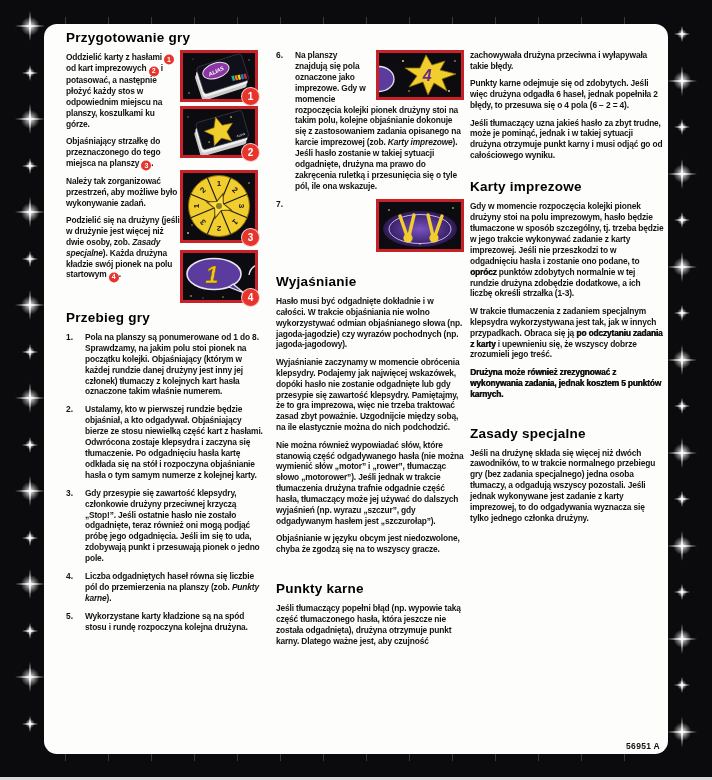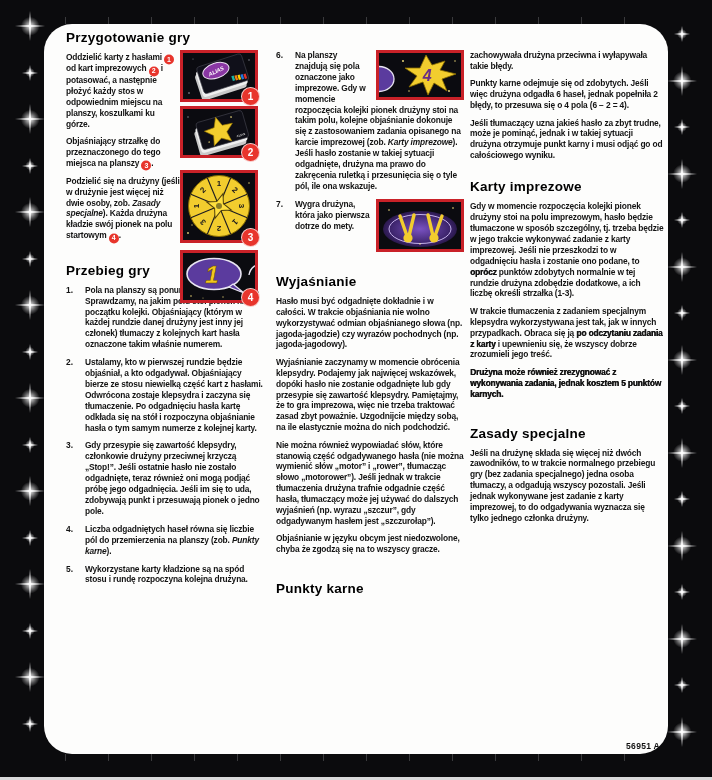--- a/index.html
+++ b/index.html
@@ -1,19 +1,19 @@
 <!DOCTYPE html>
 <html><head>
 <meta charset="utf-8">
 <style>
   html,body{margin:0;padding:0;background:#0b0b0d;}
   .canvas{position:relative;width:712px;height:780px;background:#0b0b0d;overflow:hidden;
           font-family:"Liberation Sans",sans-serif;}
   .bottom-strip{position:absolute;left:0;bottom:0;width:712px;height:3px;background:#d9d9d9;}
-  .panel{position:absolute;left:44px;top:24px;width:624px;height:730px;background:#fdfdfc;border-radius:28px;}
+  .panel{position:absolute;left:44px;top:24px;width:624px;height:730px;background:#fdfdfc;border-radius:13px;}
   .col{position:absolute;}
   .col1{left:22px;top:6px;width:200px;}
   .col2{left:232px;top:26px;width:188px;}
   .col3{left:426px;top:26px;width:194px;}
   h2{font-size:13.5px;font-weight:bold;letter-spacing:.25px;color:#000;margin:0 0 7px 0;}
   h2.mt{margin-top:26px;}
   h2.mt-sm{margin-top:18px;}
   p,.libody{font-size:8.4px;line-height:10.9px;font-weight:700;letter-spacing:-.15px;color:#131313;margin:0 0 6.5px 0;}
   p.narrow{width:114px;}
   .i{font-style:italic;}
@@ -46,20 +46,21 @@
 <body>
 
 <div class="canvas">
 
   <div class="panel">
 
     <div class="col col1">
       <h2>Przygotowanie gry</h2>
       <p class="narrow"><span>Oddzielić karty z hasłami </span><span class="txtbadge">1</span><span> od kart imprezowych </span><span class="txtbadge">2</span><span> i potasować, a następnie płożyć każdy stos w odpowiednim miejscu na planszy, koszulkami ku górze.</span></p>
       <p class="narrow"><span>Objaśniający strzałkę do przeznaczonego do tego miejsca na planszy </span><span class="txtbadge">3</span><span>.</span></p>
+      <p class="narrow"><span>Należy tak zorganizować przestrzeń, aby możliwe było wykonywanie zadań.</span></p>
       <p class="narrow"><span>Podzielić się na drużyny (jeśli w drużynie jest więcej niż dwie osoby, zob. </span><span class="i">Zasady specjalne</span><span>). Każda drużyna kładzie swój pionek na polu startowym </span><span class="txtbadge">4</span><span>.</span></p>
 
       <figure class="fig" style="left:114px;top:20px;width:78px;height:52px;">
         <svg viewBox="0 0 72 46" width="72" height="46">
           <rect width="72" height="46" fill="#0b0b10"></rect>
           <circle cx="6" cy="40" r="0.8" fill="#cfd0e0" opacity=".8"></circle>
             <circle cx="66" cy="7" r="0.7" fill="#cfd0e0" opacity=".7"></circle>
             <circle cx="62" cy="42" r="0.6" fill="#cfd0e0" opacity=".6"></circle>
             <circle cx="10" cy="6" r="0.6" fill="#cfd0e0" opacity=".6"></circle>
           <g transform="rotate(-18 36 24)">
@@ -139,21 +140,21 @@
             <circle cx="20" cy="45" r="0.6" fill="#ffe980" opacity=".7"></circle>
             <circle cx="40" cy="44" r="0.7" fill="#ffe980" opacity=".8"></circle>
           <path d="M80 12 A11 13 0 0 0 66 22" fill="none" stroke="#e8e4f2" stroke-width="1.4"></path>
           <ellipse cx="31" cy="21" rx="27" ry="15.5" fill="#5b3b9e" stroke="#e8e4f2" stroke-width="1.6"></ellipse>
           <path d="M50 31 L61 40 L46 34 Z" fill="#5b3b9e" stroke="#e8e4f2" stroke-width="1.2"></path>
           <text x="29" y="30" font-size="24" font-weight="bold" font-style="italic" fill="#f2c71d" stroke="#6b5200" stroke-width="0.5" text-anchor="middle" font-family="Liberation Sans, sans-serif">1</text>
         </svg>
         <span class="imgbadge">4</span>
       </figure>
 
-      <h2 style="margin-top:21px;">Przebieg gry</h2>
+      <h2 style="margin-top:29px;">Przebieg gry</h2>
       <div class="li">
         <span class="num">1.</span>
         <div class="libody"><span>Pola na planszy są ponumerowane od 1 do 8. Sprawdzamy, na jakim polu stoi pionek na początku kolejki. Objaśniający (którym w każdej rundzie danej drużyny jest inny jej członek) tłumaczy z kolejnych kart hasła oznaczone takim właśnie numerem.</span></div>
       </div>
       <div class="li">
         <span class="num">2.</span>
         <div class="libody"><span>Ustalamy, kto w pierwszej rundzie będzie objaśniał, a kto odgadywał. Objaśniający bierze ze stosu niewielką część kart z hasłami. Odwrócona zostaje klepsydra i zaczyna się tłumaczenie. Po odgadnięciu hasła kartę odkłada się na stół i rozpoczyna objaśnianie hasła o tym samym numerze z kolejnej karty.</span></div>
       </div>
       <div class="li">
         <span class="num">3.</span>
@@ -209,31 +210,31 @@
               <g stroke="#f2cd2e" stroke-width="3.4" stroke-linecap="round" fill="none">
                 <path d="M28 34 L21 14"></path>
                   <path d="M30 34 L35 13"></path>
                 <path d="M54 34 L49 13"></path>
                   <path d="M56 34 L63 14"></path>
               </g>
               <circle cx="29" cy="36" r="4.6" fill="#f2cd2e"></circle>
                 <circle cx="55" cy="36" r="4.6" fill="#f2cd2e"></circle>
             </svg>
           </figure>
-          <span><span>Wygra drużyna, która jako pierwsza dotrze do mety.</span></span>
         </div>
       </div>
 
       <h2 class="mt-sm clr">Wyjaśnianie</h2>
       <p><span>Hasło musi być odgadnięte dokładnie i w całości. W trakcie objaśniania nie wolno wykorzystywać odmian objaśnianego słowa (np. jagoda-jagodzie) czy wyrazów pochodnych (np. jagoda-jagodowy).</span></p>
       <p><span>Wyjaśnianie zaczynamy w momencie obrócenia klepsydry. Podajemy jak najwięcej wskazówek, dopóki hasło nie zostanie odgadnięte lub gdy przesypie się zawartość klepsydry. Pamiętajmy, że to gra imprezowa, więc nie trzeba traktować zasad zbyt poważnie. Uzgodnijcie między sobą, na ile elastycznie można do nich podchodzić.</span></p>
       <p><span>Nie można również wypowiadać słów, które stanowią część odgadywanego hasła (nie można wymienić słów „motor” i „rower”, tłumacząc słowo „motorower”). Jeśli jednak w trakcie tłumaczenia drużyna trafnie odgadnie część hasła, tłumaczący może jej używać do dalszych wyjaśnień (np. wyrazu „szczur”, gdy odgadywanym hasłem jest „szczurołap”).</span></p>
       <p><span>Objaśnianie w języku obcym jest niedozwolone, chyba że zgodzą się na to wszyscy gracze.</span></p>
 
       <h2 class="mt">Punkty karne</h2>
+      <p><span>Jeśli tłumaczący popełni błąd (np. wypowie taką część tłumaczonego hasła, która jeszcze nie została odgadnięta), drużyna otrzymuje punkt karny. Dlatego ważne jest, aby czujność</span></p>
     </div>
 
     <div class="col col3">
       <p><span>zachowywała drużyna przeciwna i wyłapywała takie błędy.</span></p>
       <p><span>Punkty karne odejmuje się od zdobytych. Jeśli więc drużyna odgadła 6 haseł, jednak popełniła 2 błędy, to przesuwa się o 4 pola (6 − 2 = 4).</span></p>
       <p><span>Jeśli tłumaczący uzna jakieś hasło za zbyt trudne, może je pominąć, jednak i w takiej sytuacji drużyna otrzymuje punkt karny i musi odjąć go od całościowego wyniku.</span></p>
 
       <h2 class="mt-sm">Karty imprezowe</h2>
       <p><span>Gdy w momencie rozpoczęcia kolejki pionek drużyny stoi na polu imprezowym, hasło będzie tłumaczone w sposób szczególny, tj. trzeba będzie w jego trakcie wykonywać zadanie z karty imprezowej. Jeśli nie przeszkodzi to w odgadnięciu hasła i zostanie ono podane, to </span><span class="b">oprócz</span><span> punktów zdobytych normalnie w tej rundzie drużyna zdobędzie dodatkowe, a ich liczbę określi strzałka (1-3).</span></p>
       <p><span>W trakcie tłumaczenia z zadaniem specjalnym klepsydra wykorzystywana jest tak, jak w innych przypadkach. Obraca się ją </span><span class="b">po odczytaniu zadania z karty</span><span> i upewnieniu się, że wszyscy dobrze zrozumieli jego treść.</span></p>

